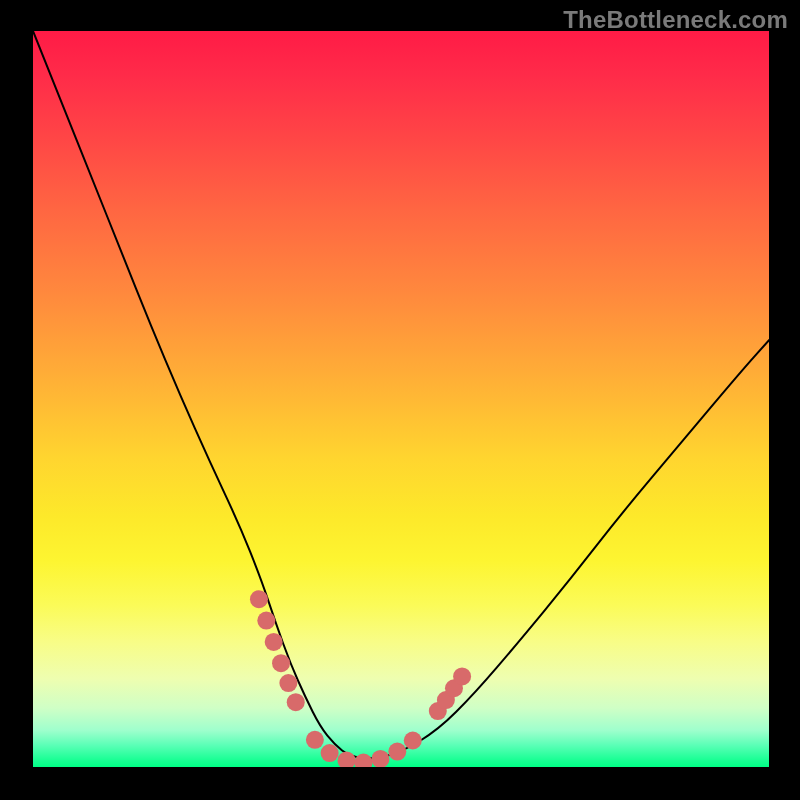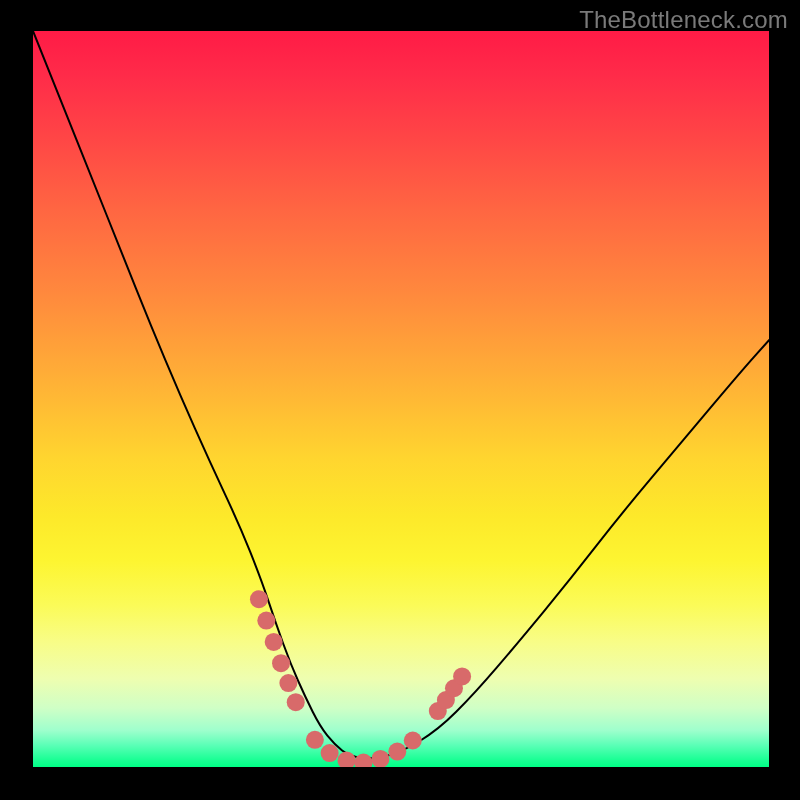--- a/index.html
+++ b/index.html
@@ -53,21 +53,21 @@
   .curve-layer {
     position: absolute;
     inset: 0;
   }
   .watermark {
     position: absolute;
     top: 6px;
     right: 12px;
     color: #7a7a7a;
     font-size: 24px;
-    font-weight: 400;
+    font-weight: 700;
     letter-spacing: 0.2px;
     user-select: none;
   }
 </style>
 </head>
 <body>
 
 <div class="frame">
 
   <div class="watermark">TheBottleneck.com</div>

